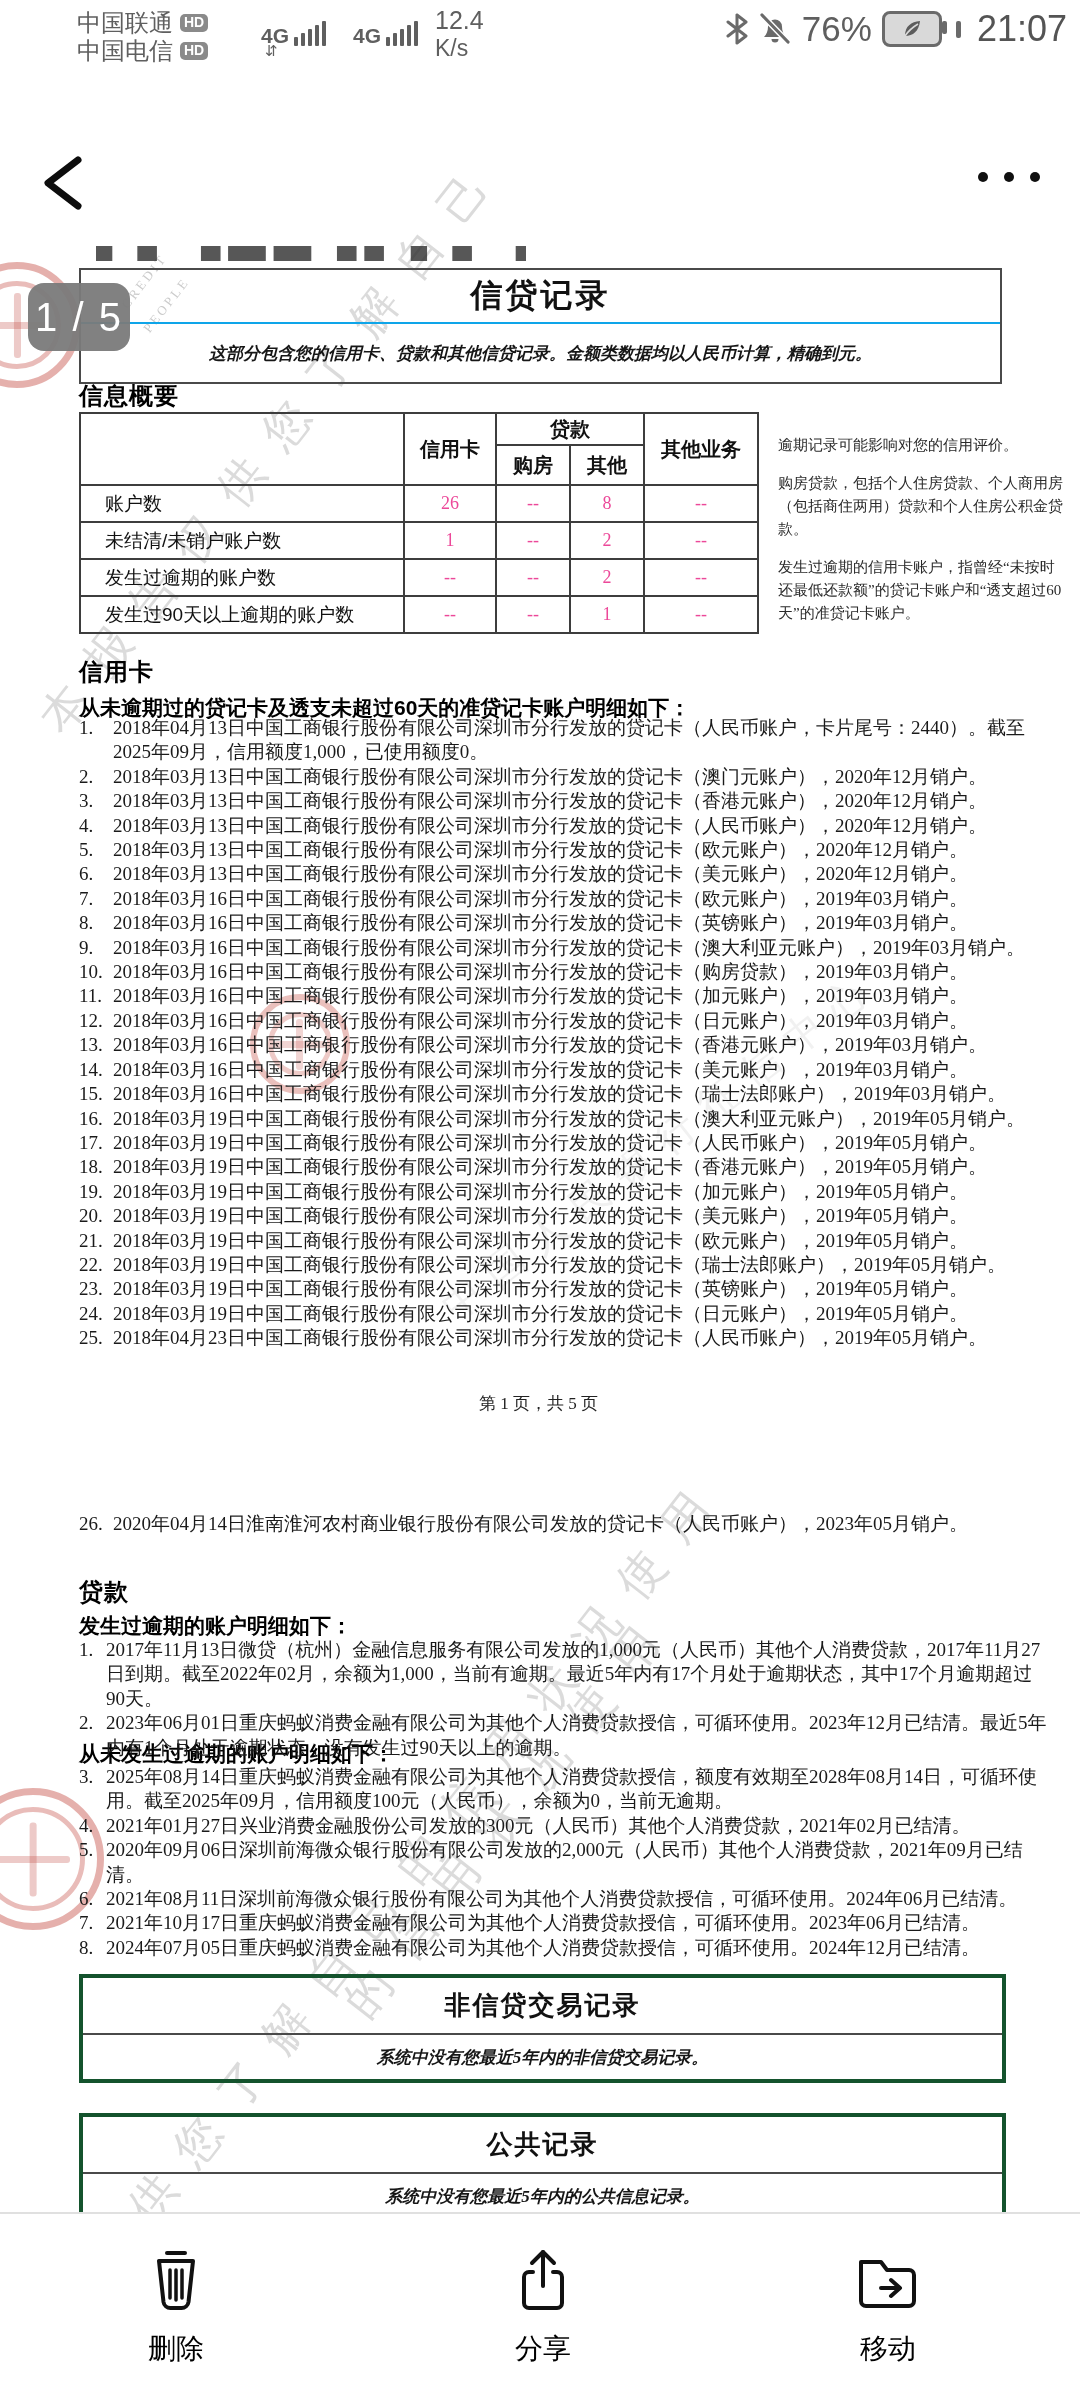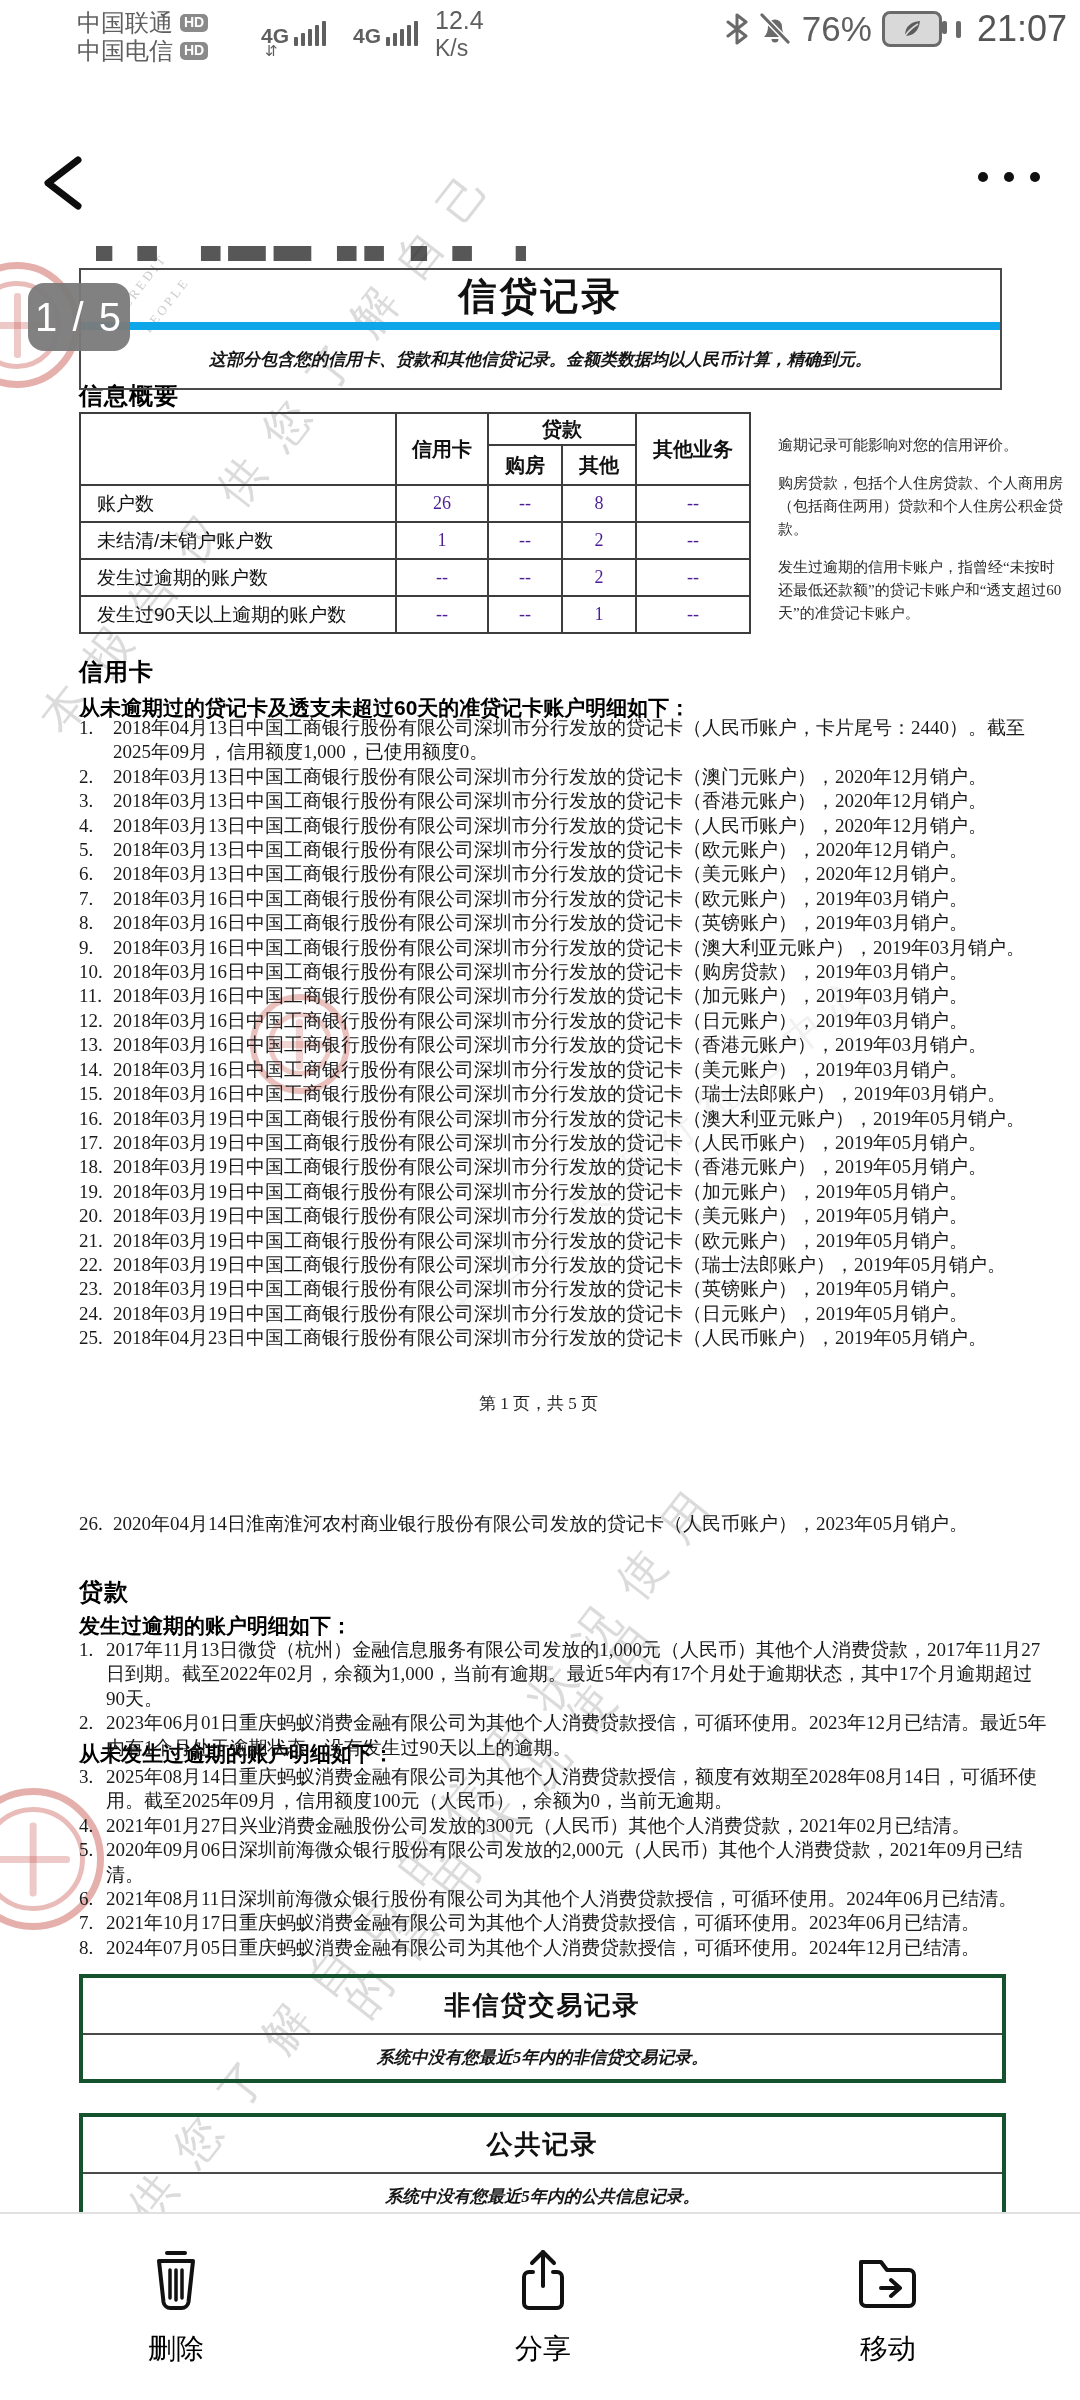--- a/index.html
+++ b/index.html
@@ -41,30 +41,30 @@
   .seal .bar{position:absolute;left:50%;top:50%;width:58%;height:7px;margin-left:-29%;margin-top:-3px;
              background:rgba(197,80,72,0.30);border-radius:3px;}
   .seal .bar.v{transform:rotate(90deg);}
   .clipfrag{position:absolute;top:246px;left:96px;width:430px;height:15px;overflow:hidden;opacity:.8;}
   .clipfrag span{display:block;margin-top:-34px;font-size:46px;font-weight:bold;color:#2e2e2e;letter-spacing:10px;}
   
   .page-badge{position:absolute;left:28px;top:283px;width:102px;height:68px;background:rgba(122,122,122,0.95);
               border-radius:16px;color:#fff;font-size:40px;display:flex;align-items:center;justify-content:center;
               z-index:6;letter-spacing:2px;}
   .title-box{position:absolute;left:79px;top:268px;width:919px;border:2px solid #4a4a4a;background:transparent;z-index:2;}
-  .tb-title{height:52px;border-bottom:8px solid #0ea5e9;display:flex;align-items:center;justify-content:center;
-            font-size:38px;font-weight:bold;letter-spacing:3px;color:#111;}
+  .tb-title{height:52px;border-bottom:2px solid #0ea5e9;display:flex;align-items:center;justify-content:center;
+            font-size:32px;font-weight:bold;letter-spacing:3px;color:#111;}
   .tb-sub{height:58px;display:flex;align-items:center;justify-content:center;font-size:17px;font-weight:bold;
           font-style:italic;font-family:"Liberation Serif",serif;color:#161616;}
   .sec-heading{position:absolute;left:79px;font-size:24px;font-weight:bold;color:#000;letter-spacing:1px;}
   .summary-table{position:absolute;left:79px;top:412px;border-collapse:collapse;z-index:2;}
   .summary-table td,.summary-table th{border:2px solid #3d3d3d;padding:0;}
-  .summary-table .lbl{width:298px;text-align:left;padding-left:16px;font-size:19px;font-weight:500;color:#111;}
+  .summary-table .lbl{width:298px;text-align:left;padding-left:24px;font-size:19px;font-weight:500;color:#111;}
   .summary-table .hc{font-size:20px;font-weight:600;text-align:center;color:#111;}
-  .summary-table .val{text-align:center;font-family:"Liberation Serif",serif;font-size:18px;color:#4c1d95;}
+  .summary-table .val{text-align:center;font-family:"Liberation Serif",serif;font-size:18px;color:#ec4899;}
   .summary-table .w-cc{width:90px;} .summary-table .w-h{width:72px;} .summary-table .w-o{width:72px;} .summary-table .w-b{width:112px;}
   .summary-table tr.hr1 td{height:30px;} .summary-table tr.hr2 td{height:38px;} .summary-table tr.dr td{height:35px;}
   .notes{position:absolute;left:778px;top:434px;width:288px;font-family:"Liberation Serif",serif;
          font-size:15px;line-height:23px;color:#2a2a2a;z-index:2;}
   .notes p{margin:0 0 15px 0;}
   .sub-heading{position:absolute;left:79px;font-size:21px;font-weight:bold;color:#000;}
   .doc-list{position:absolute;left:79px;width:968px;margin:0;padding:0;list-style:none;
             font-family:"Liberation Serif",serif;font-size:19px;line-height:24.4px;color:#1a1a1a;z-index:2;}
   .doc-li{position:relative;padding-left:34px;}
   .li-num{position:absolute;left:0;top:0;}

